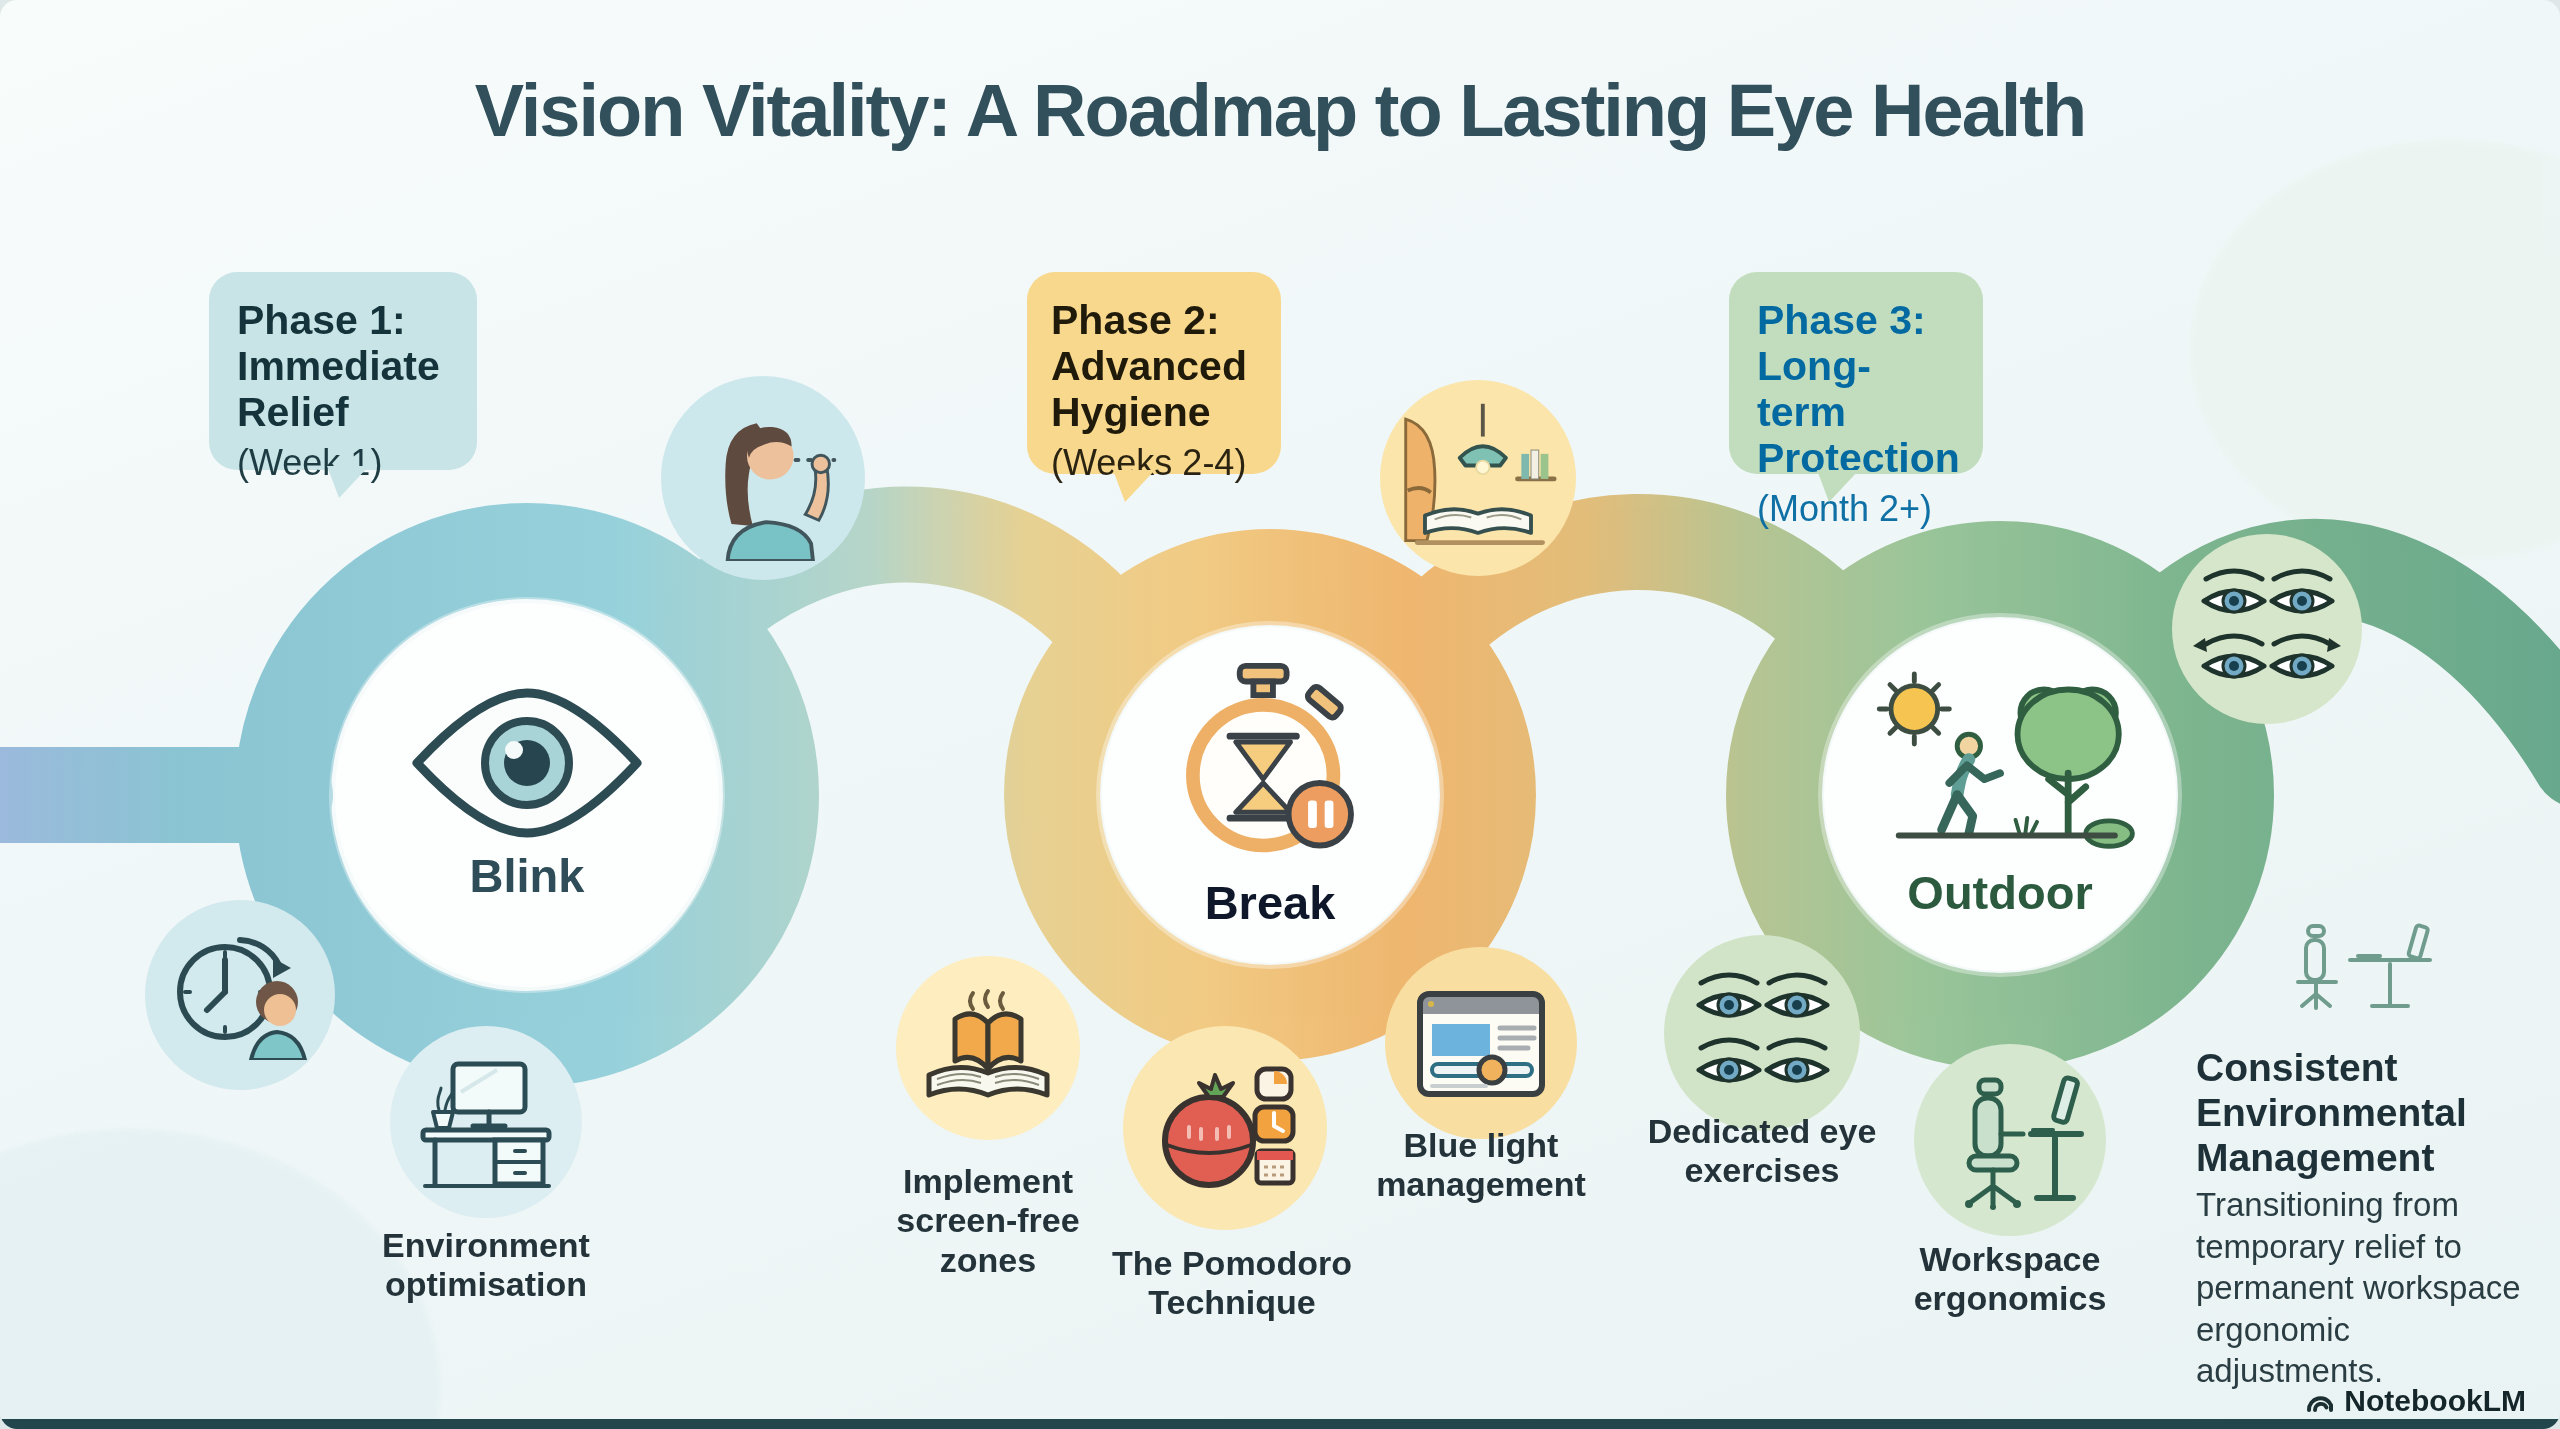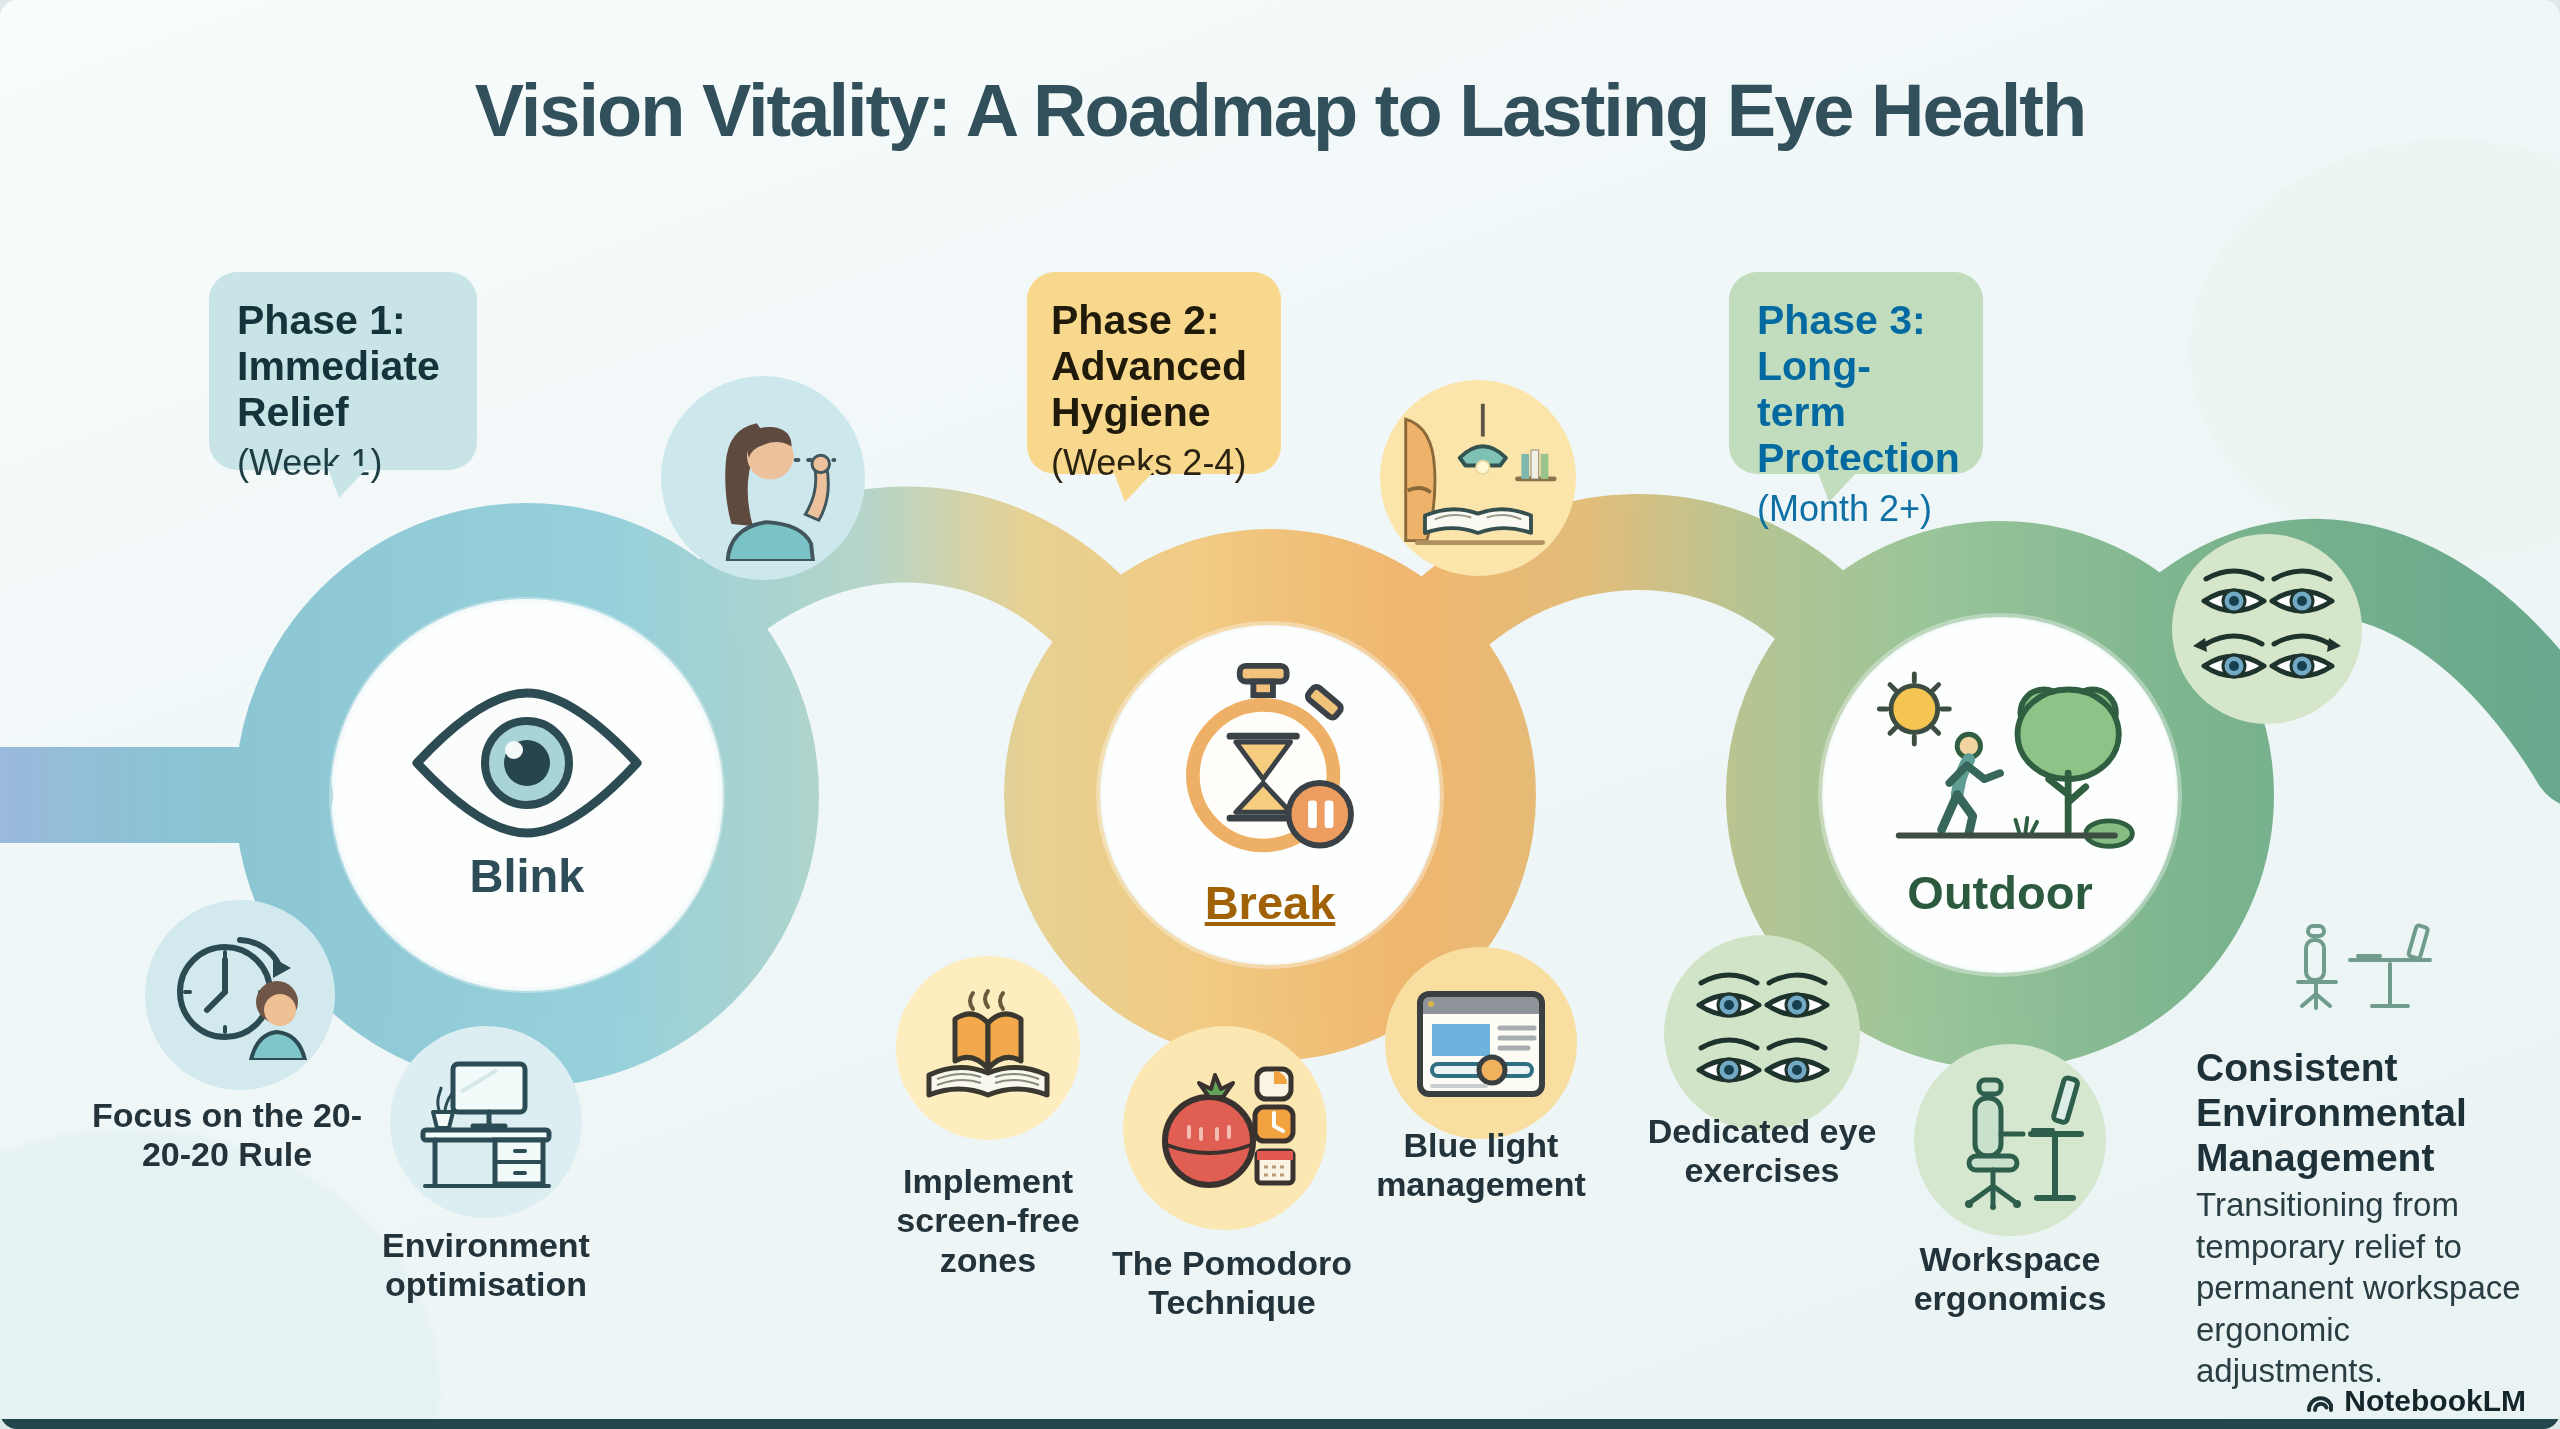--- a/index.html
+++ b/index.html
@@ -110,21 +110,21 @@
         <rect x="-18" y="-9" width="36" height="16" rx="5" fill="#f0c27c" stroke="#3a4147" stroke-width="6"></rect>
       </g>
       <circle cx="88" cy="118" r="72" fill="#fffefb" stroke="#edb066" stroke-width="14"></circle>
       <path d="M54 78 H122 M54 162 H122" stroke="#3a4147" stroke-width="7" stroke-linecap="round"></path>
       <path d="M60 84 H116 L88 122 Z" fill="#f6cd7e" stroke="#3a4147" stroke-width="5" stroke-linejoin="round"></path>
       <path d="M60 156 H116 L88 126 Z" fill="#f6cd7e" stroke="#3a4147" stroke-width="5" stroke-linejoin="round"></path>
       <circle cx="146" cy="158" r="32" fill="#ec9d5f" stroke="#3b4247" stroke-width="6"></circle>
       <rect x="134" y="144" width="9" height="28" rx="3" fill="#ffffff"></rect>
       <rect x="151" y="144" width="9" height="28" rx="3" fill="#ffffff"></rect>
     </svg>
-    <div class="hub-label" style="color:#a16207;text-decoration:underline;">Break</div>
+    <div class="hub-label" style="color:#0f172a;">Break</div>
   </div>
 
   <div class="abs hub" style="left:1824px;top:619px;width:352px;height:352px;">
     <svg width="280" height="185" viewBox="0 0 280 190">
       <circle cx="52" cy="40" r="24" fill="#f6c451" stroke="#3d4d42" stroke-width="5"></circle>
       <g stroke="#3d4d42" stroke-width="5" stroke-linecap="round">
         <path d="M52 4 V12 M52 68 V76 M16 40 H24 M80 40 H88 M27 15 L33 21 M71 59 L77 65 M27 65 L33 59 M71 21 L77 15"></path>
       </g>
       <circle cx="185" cy="44" r="24" fill="#8cc487" stroke="#2f5e41" stroke-width="6"></circle>
       <circle cx="235" cy="44" r="24" fill="#8cc487" stroke="#2f5e41" stroke-width="6"></circle>
@@ -194,21 +194,20 @@
       <path d="M75 10 A45 45 0 0 1 114 35" stroke="#2c4a52" stroke-width="6" fill="none" stroke-linecap="round"></path>
       <polygon points="108,28 126,38 108,48" fill="#2c4a52"></polygon>
       <circle cx="60" cy="62" r="45" stroke="#2c4a52" stroke-width="6" fill="none"></circle>
       <path d="M60 62 V30 M60 62 L42 80" stroke="#2c4a52" stroke-width="6" stroke-linecap="round"></path>
       <path d="M60 22 v5 M20 62 h5 M60 102 v-5 M100 62 h-5" stroke="#2c4a52" stroke-width="4" stroke-linecap="round"></path>
       <circle cx="112" cy="72" r="21" fill="#6f5646"></circle>
       <circle cx="115" cy="80" r="16" fill="#eec094"></circle>
       <path d="M86 130 Q92 104 112 102 Q134 104 140 130 Z" fill="#7fc6c9" stroke="#2c4a52" stroke-width="4"></path>
     </svg>
   </div>
-  <div class="abs item-label" style="left:77px;top:1096px;width:300px;">Focus on the 20-20-20 Rule</div>
 
   <div class="abs sat" style="left:390px;top:1026px;width:192px;height:192px;background:#dceef1;">
     <svg width="150" height="140" viewBox="0 0 150 140">
       <rect x="42" y="12" width="72" height="48" rx="5" fill="#f2fafa" stroke="#2b4c54" stroke-width="5"></rect>
       <path d="M50 40 L86 18" stroke="#d6e8ea" stroke-width="4"></path>
       <path d="M78 60 V72 M62 74 H94" stroke="#2b4c54" stroke-width="5" stroke-linecap="round"></path>
       <path d="M28 58 C24 46 30 40 30 36 M34 58 C36 46 40 44 42 40" stroke="#2b4c54" stroke-width="3" fill="none" stroke-linecap="round"></path>
       <path d="M22 60 l4 16 h12 l4 -16 Z" fill="#f2fafa" stroke="#2b4c54" stroke-width="4" stroke-linejoin="round"></path>
       <rect x="12" y="78" width="126" height="10" rx="3" fill="#f2fafa" stroke="#2b4c54" stroke-width="5"></rect>
       <path d="M24 88 V132" stroke="#2b4c54" stroke-width="5" stroke-linecap="round"></path>

